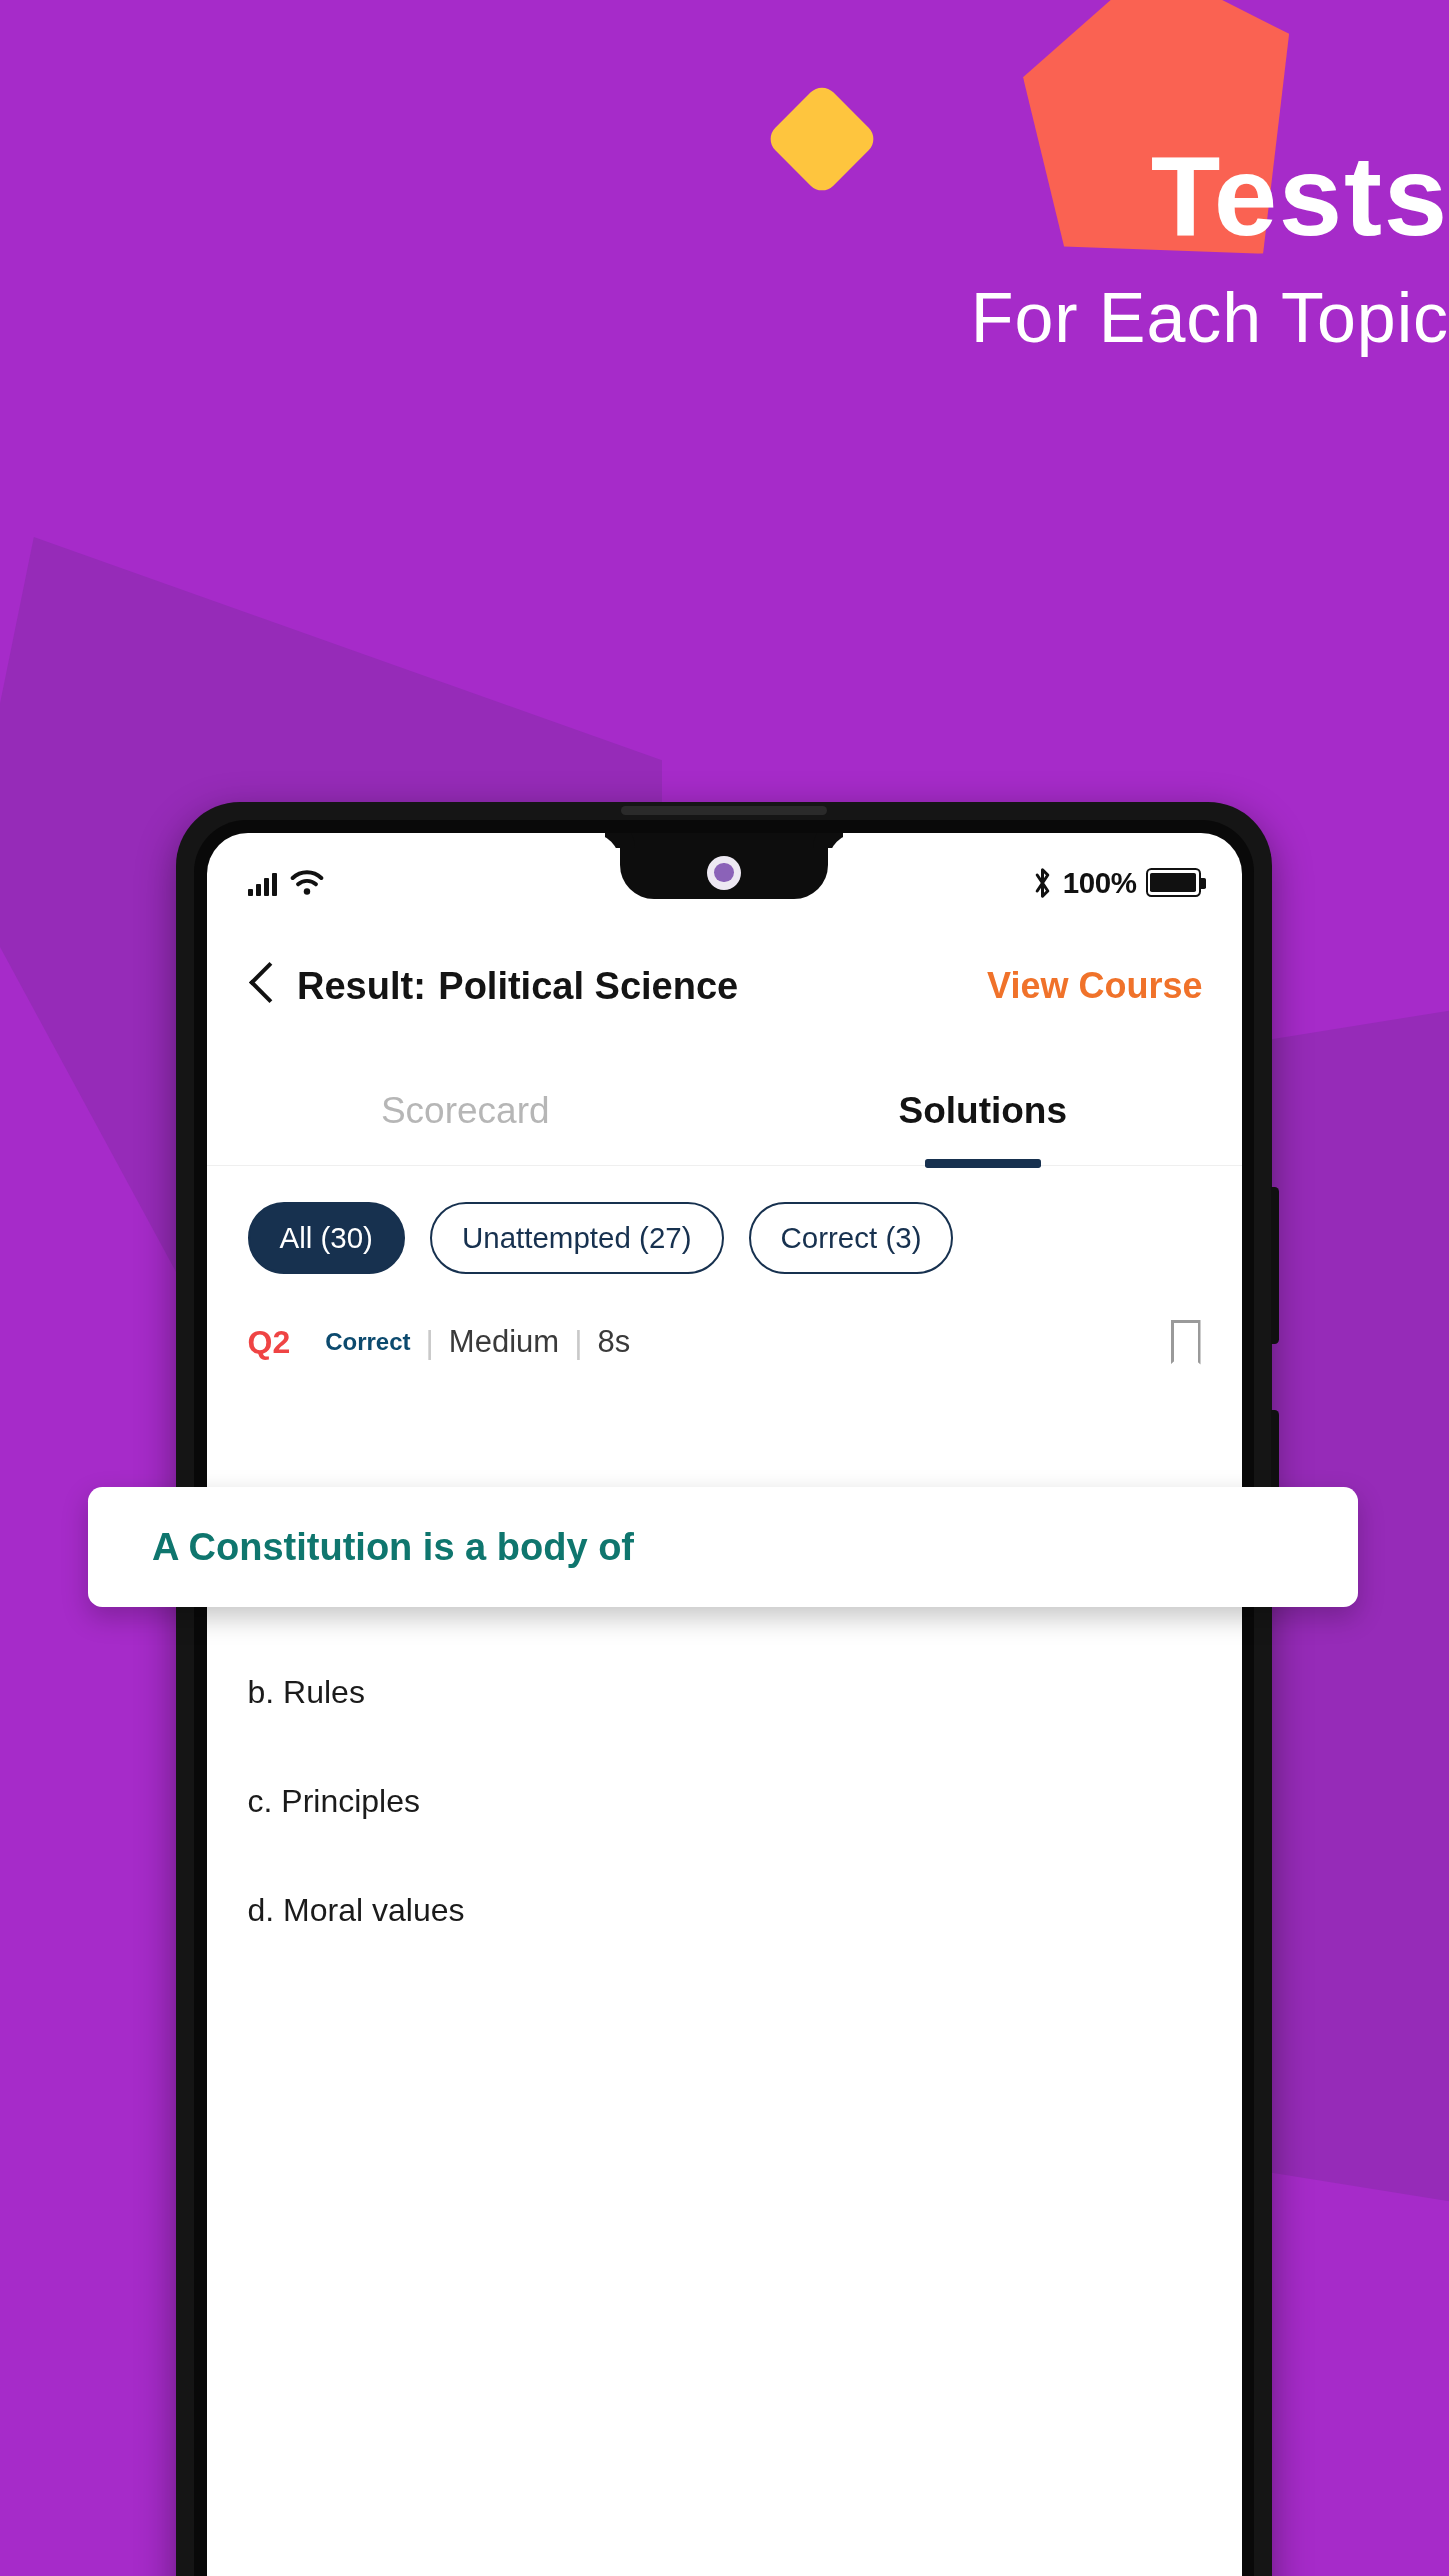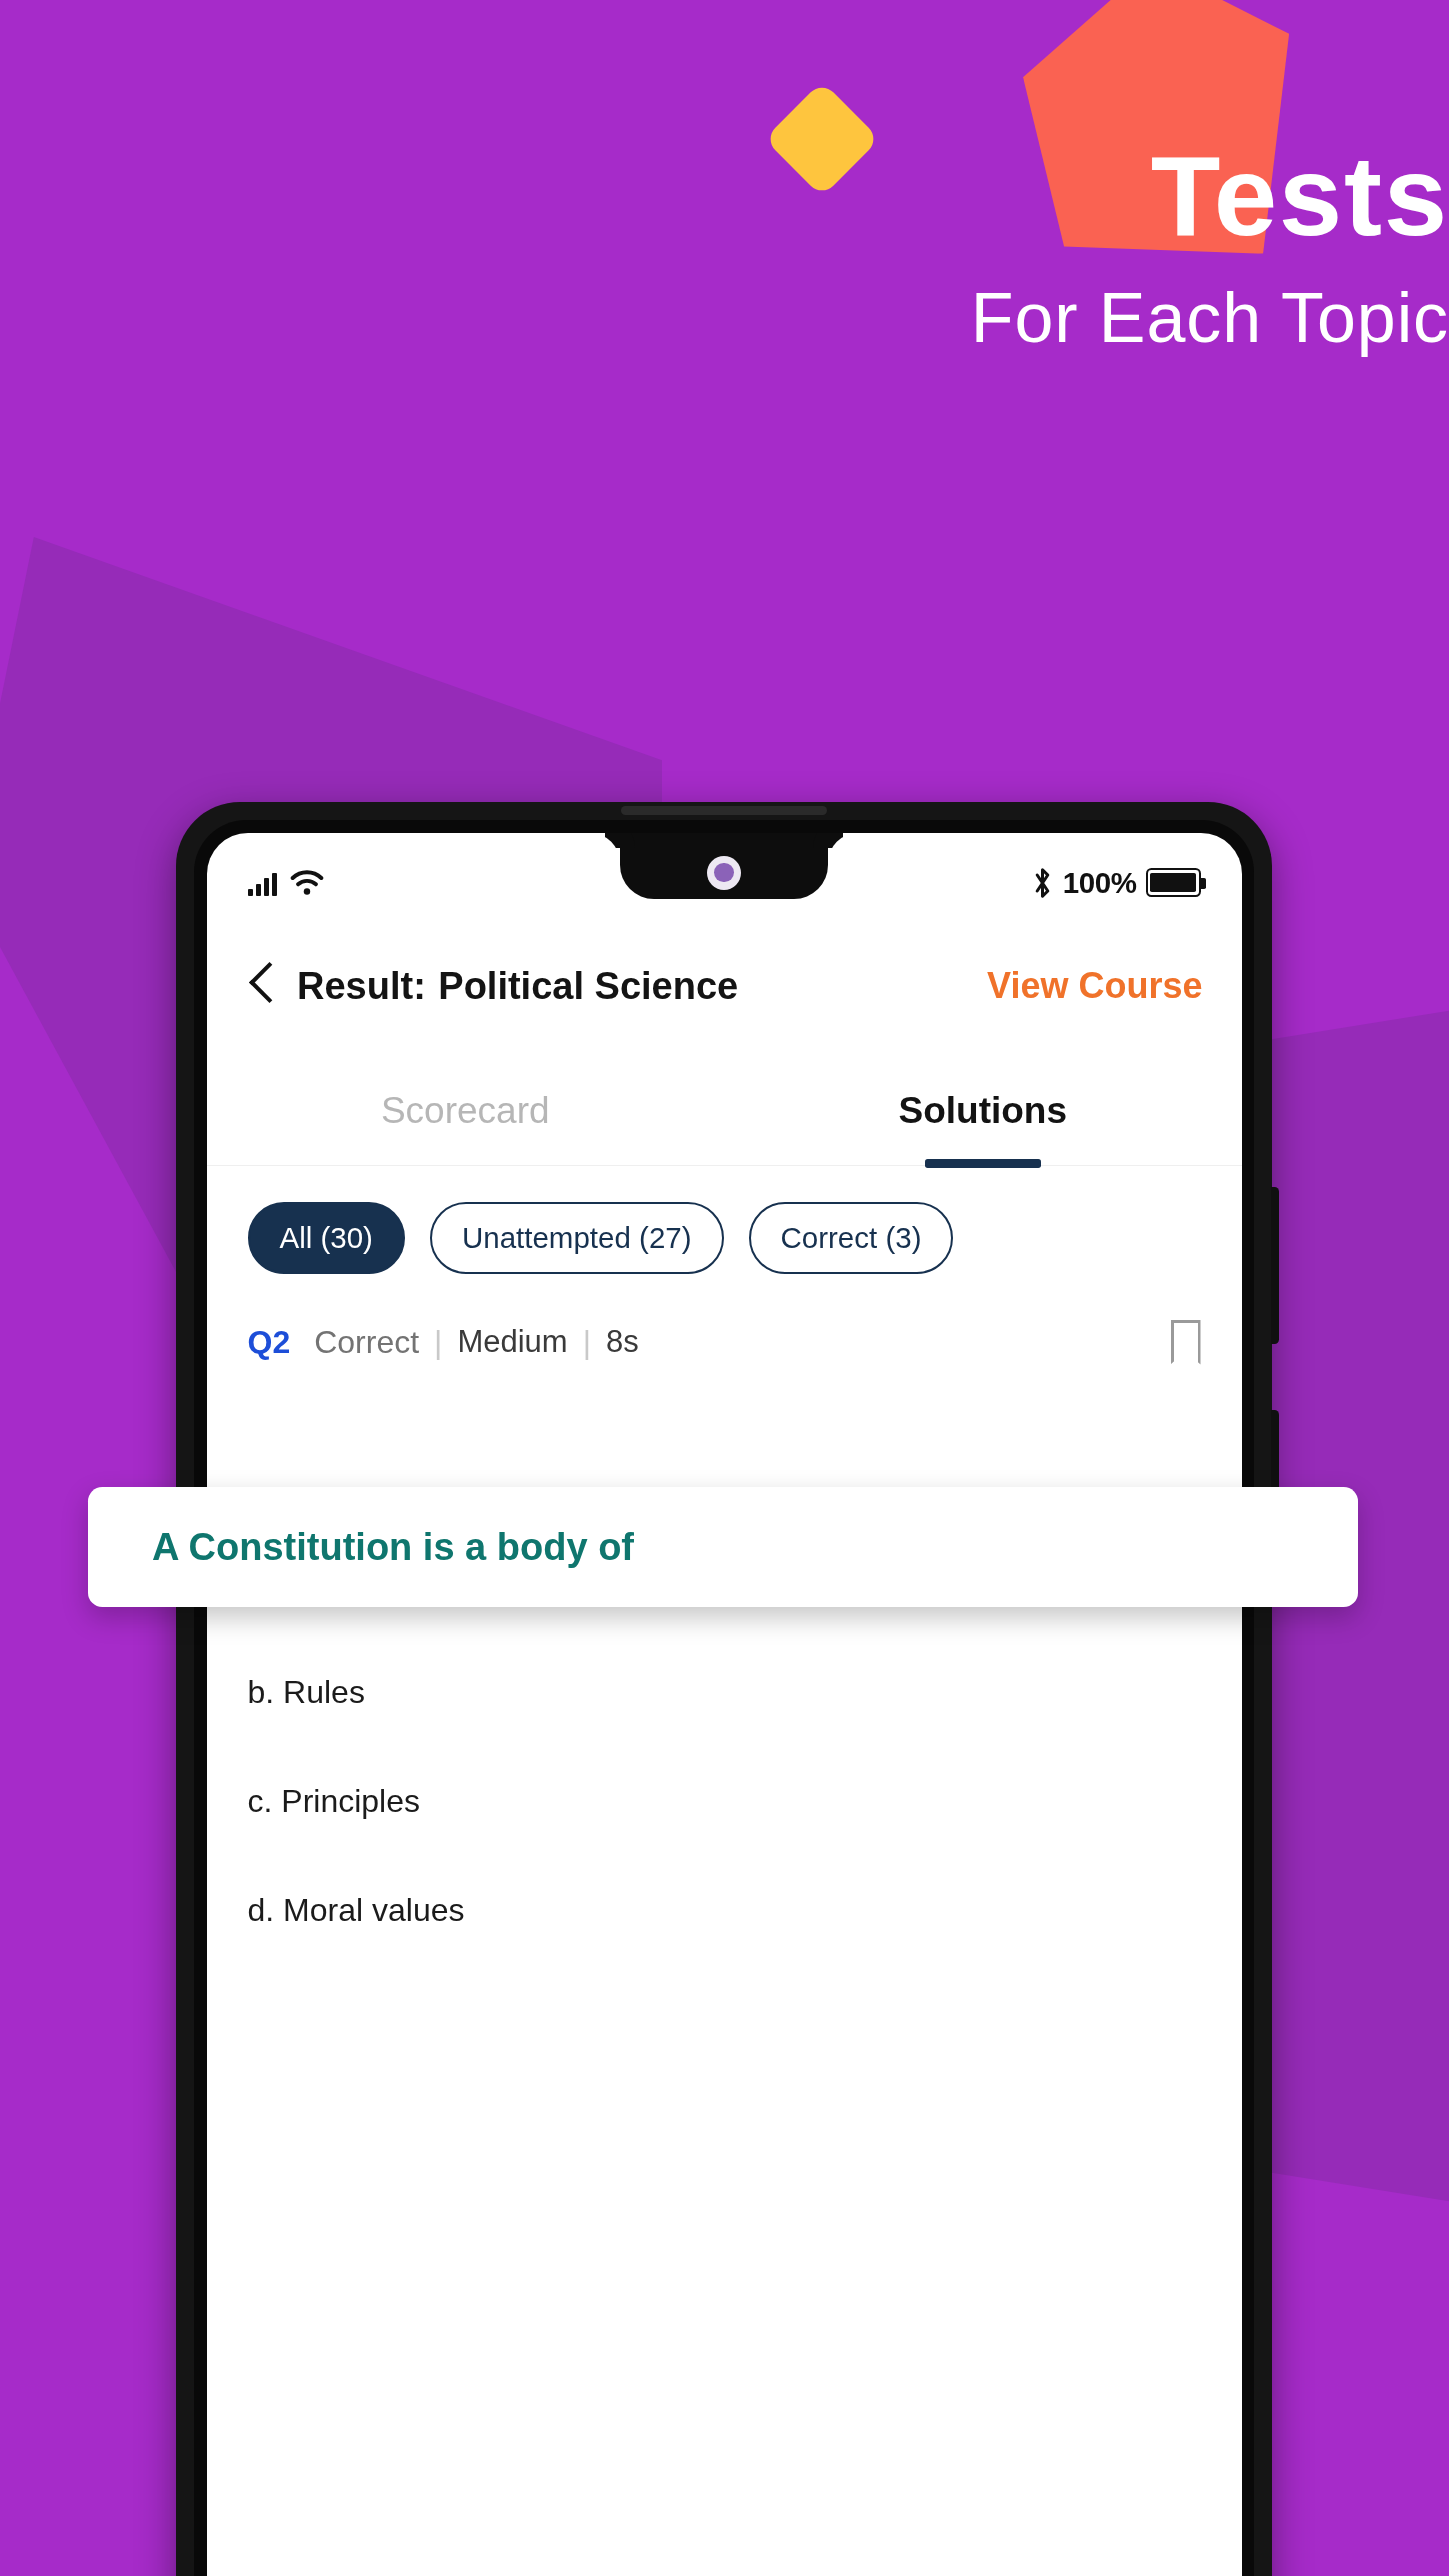--- a/index.html
+++ b/index.html
@@ -155,22 +155,22 @@
     padding:17px 30px;font-size:29.5px;color:#17314F;background:#fff;
     white-space:nowrap;cursor:pointer;
   }
   .pill.sel{background:#17314F;color:#fff;border-color:#17314F;}
 
   
   .qmeta{
     position:absolute;left:0;right:0;top:472px;height:75px;
     display:flex;align-items:center;padding:0 41px;box-sizing:border-box;gap:0;
   }
-  .q-no{font-size:32px;font-weight:bold;color:#1d4ed8;margin-right:24px;}
-  .q-status{font-size:32px;font-weight:normal;color:#737373;}
+  .q-no{font-size:32px;font-weight:bold;color:#ef4444;margin-right:35px;}
+  .q-status{font-size:24px;font-weight:bold;color:#0c4a6e;}
   .q-sep{color:#C9C9C9;font-size:32px;margin:0 15px;}
   .q-diff,.q-time{font-size:31px;color:#3A3A3A;}
   .bookmark{
     margin-left:auto;width:30px;height:45px;position:relative;cursor:pointer;
   }
   .bookmark:before{
     content:"";position:absolute;inset:0;
     border:3.6px solid #9A9A9A;
     clip-path:polygon(0 0,100% 0,100% 100%,50% 70%,0 100%);
   }

